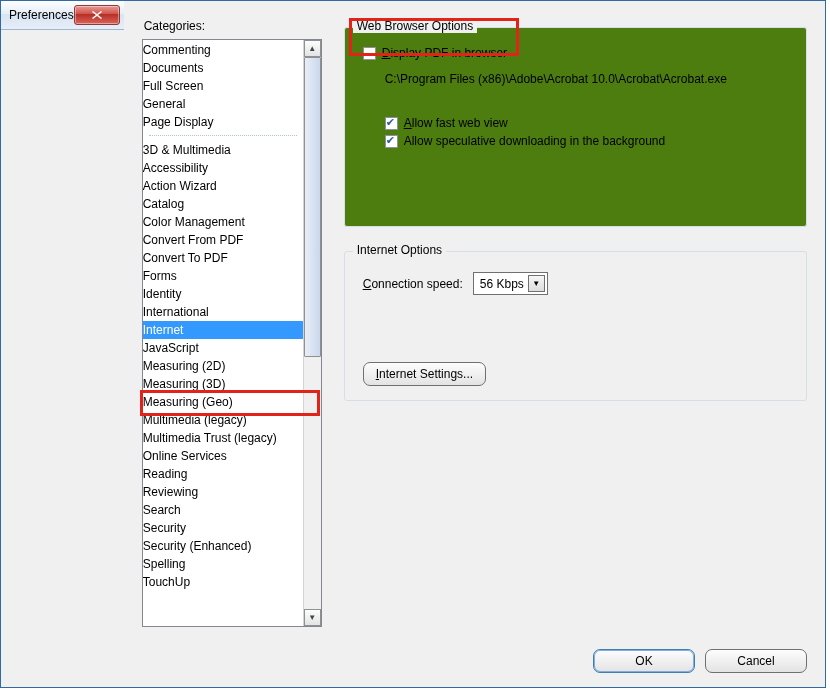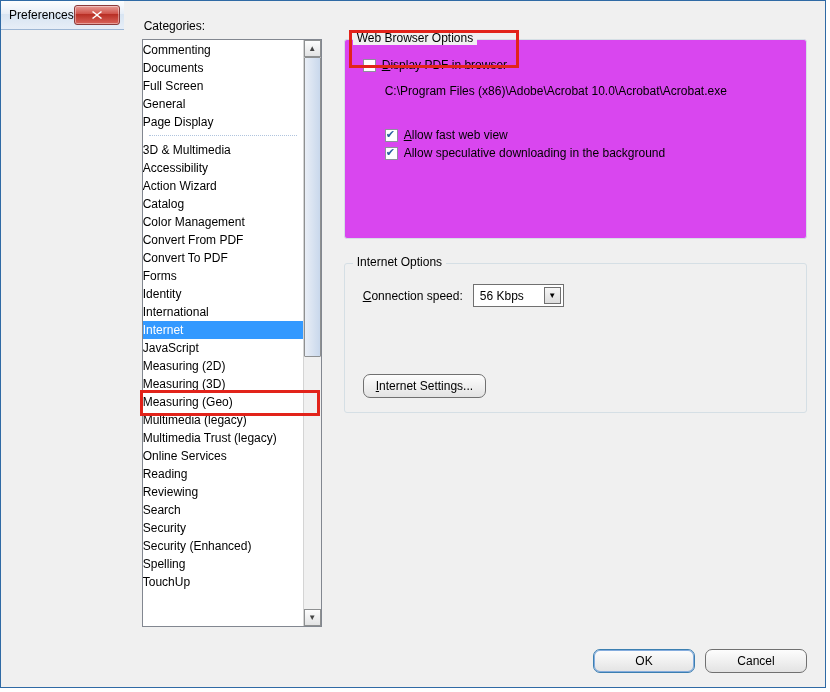--- a/index.html
+++ b/index.html
@@ -16,31 +16,31 @@
   .list-inner{flex:1;overflow:hidden;padding:1px 0}
   .scrollbar{width:17px;background:#f0f0f0;border-left:1px solid #d4d4d4;position:relative}
   .sb-btn{position:absolute;left:0;width:17px;height:17px;background:linear-gradient(#fdfdfd,#e2e3e4);border:1px solid #8e9091;box-sizing:border-box;display:flex;align-items:center;justify-content:center;font-size:8px;color:#454545}
   .sb-btn.up{top:0}
   .sb-btn.down{bottom:0}
   .sb-thumb{position:absolute;left:0;width:17px;top:17px;height:300px;background:linear-gradient(90deg,#e9eef6,#c9d8ec);border:1px solid #8e9091;box-sizing:border-box;border-radius:1px}
   .cat-item{padding:1px 0;white-space:nowrap;cursor:default;line-height:16px}
   .cat-item.selected{background:#3399ff;color:#fff}
   .cat-sep{height:1px;margin:4px 6px;border-top:1px dotted #b0c4de}
   .right-col{flex:1;display:flex;flex-direction:column;min-width:0}
-  .groupbox{border:1px solid #d5dfe5;border-radius:3px;padding:14px 14px 14px 18px;position:relative;margin-top:20px;background:#d946ef}
+  .groupbox{border:1px solid #d5dfe5;border-radius:3px;padding:14px 14px 14px 18px;position:relative;margin-top:8px;background:#4d7c0f}
   .group-legend{position:absolute;top:-9px;left:8px;background:#f0f0f0;padding:0 4px}
   .cb-row{display:flex;align-items:center;gap:6px;margin:4px 0}
   .cb{appearance:none;-webkit-appearance:none;width:13px;height:13px;border:1px solid #8f8f9d;background:#fff;position:relative;margin:0;box-sizing:border-box}
   .cb:checked::after{content:"✔";position:absolute;left:0;top:-2px;font-size:11px;color:#2b5ea0}
   .indent{margin-left:22px}
   .path-text{margin:12px 0 6px 22px}
   .gap{height:20px}
   .group2{border:1px solid #d5dfe5;border-radius:3px;padding:16px 14px 14px 18px;position:relative;margin-top:24px;background:#f0f0f0;height:150px;box-sizing:border-box}
   .row-inline{display:flex;align-items:center;gap:10px}
-  .combo{display:inline-flex;align-items:center;height:21px;border:1px solid #707070;background:#fff;padding:0 2px 0 6px;gap:20px}
+  .combo{display:inline-flex;align-items:center;height:21px;border:1px solid #707070;background:#fff;padding:0 2px 0 6px;gap:4px}
   .combo-btn{width:15px;height:15px;border:1px solid #707070;background:linear-gradient(#f6f6f6,#dddddd);display:flex;align-items:center;justify-content:center;font-size:8px}
   .btn{height:22px;border:1px solid #707070;background:linear-gradient(#fdfdfd,#e3e3e3);padding:0 12px;display:inline-flex;align-items:center;border-radius:7px;cursor:default}
   .btn.default{border:1px solid #3c7fb1;box-shadow:0 0 0 1px #84acdd inset}
   .footer{display:flex;justify-content:flex-end;gap:10px;margin-top:22px}
   .footer .btn{width:76px;justify-content:center}
   .highlight{position:absolute;border:3px solid #e2231a;pointer-events:none;box-sizing:border-box}
   .und{text-decoration:underline}
   .internet-settings-wrap{position:absolute;left:18px;bottom:14px}
 </style>
 </head>

